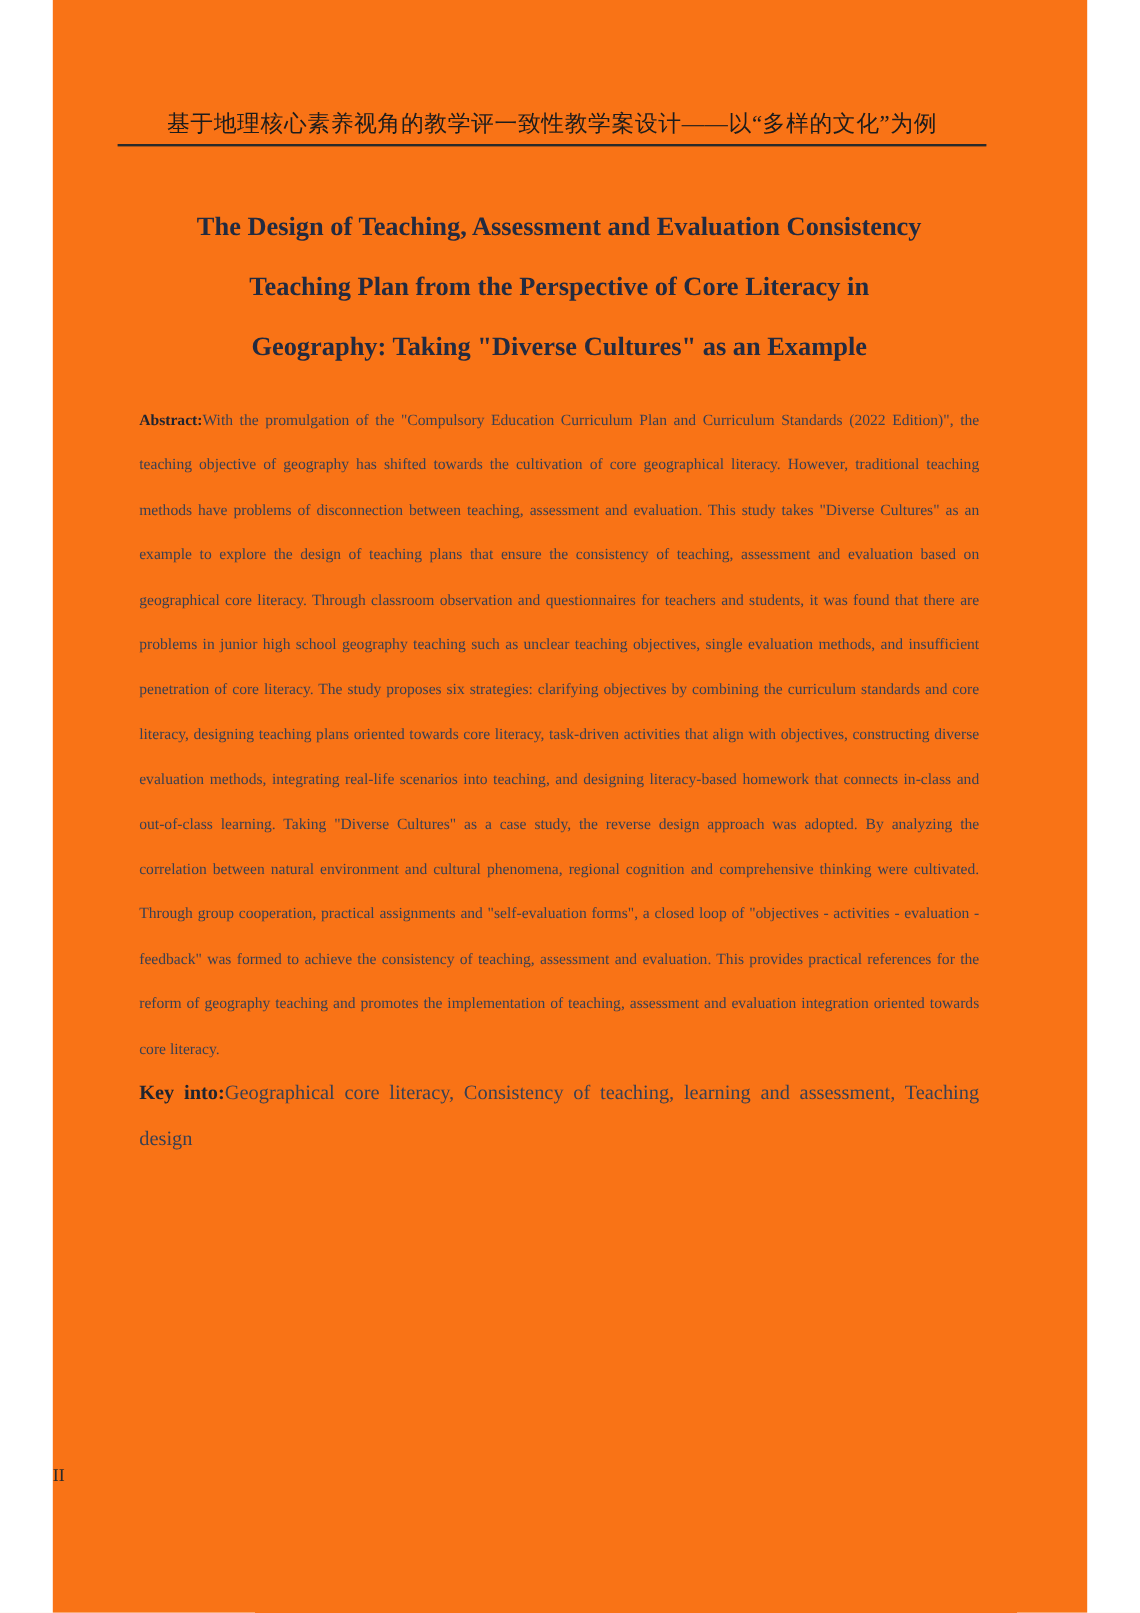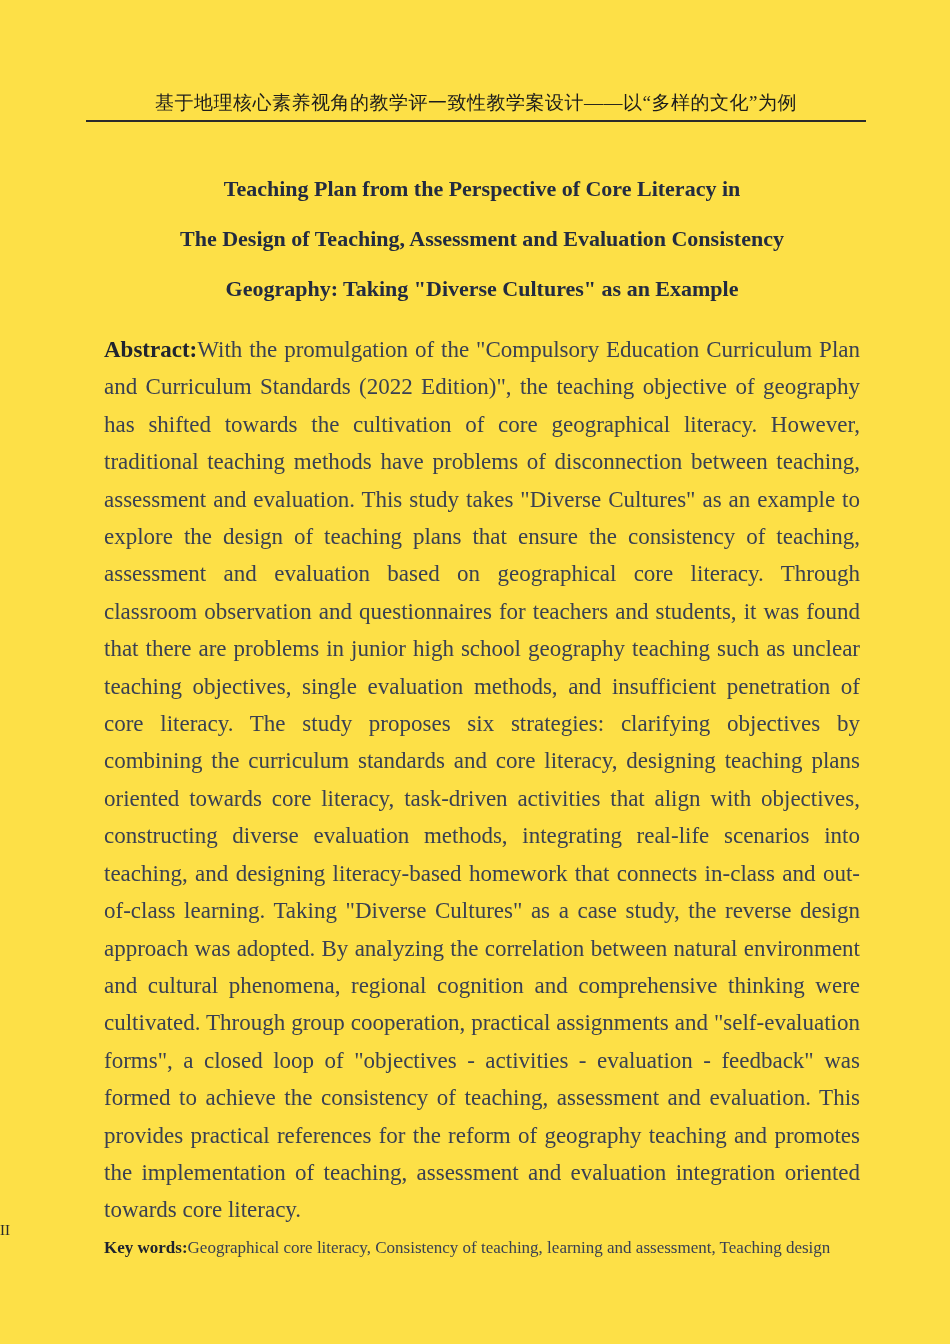--- a/index.html
+++ b/index.html
@@ -1,25 +1,25 @@
 <!DOCTYPE html>
 <html><head>
 <meta charset="utf-8">
 <style>
   * { margin: 0; padding: 0; box-sizing: border-box; }
   html, body { background: #ffffff; }
   .page {
     position: relative;
-    width: 950px;
+    width: 862px;
     height: 1344px;
     margin: 0 auto;
-    background: #fde047;
+    background: #f97316;
     font-family: "Liberation Serif", serif;
     color: #3a4052;
-    padding: 90px 90px 0 104px;
+    padding: 90px 90px 0 72px;
     overflow: hidden;
   }
   .running-header {
     margin-left: -18px;
     margin-right: -6px;
     text-align: center;
     font-size: 19px;
     font-weight: normal;
     color: #1c1c1c;
     letter-spacing: 0.5px;
@@ -29,21 +29,21 @@
   .title-block {
     margin-top: 42px;
     text-align: center;
     font-weight: bold;
     font-size: 22px;
     line-height: 50px;
     color: #232b40;
   }
   .body-para {
     margin-top: 17px;
-    font-size: 23px;
+    font-size: 13px;
     line-height: 37.4px;
     text-align: justify;
     color: #3a4052;
   }
   .keywords-para {
     font-size: 17px;
     line-height: 37.4px;
     text-align: justify;
     color: #3a4052;
   }
@@ -61,24 +61,24 @@
   }
 </style>
 </head>
 <body>
 
 <div class="page">
 
   <div class="running-header">基于地理核心素养视角的教学评一致性教学案设计——以“多样的文化”为例</div>
 
   <h1 class="title-block">
+    <div>The Design of Teaching, Assessment and Evaluation Consistency</div>
     <div>Teaching Plan from the Perspective of Core Literacy in</div>
-    <div>The Design of Teaching, Assessment and Evaluation Consistency</div>
     <div>Geography: Taking "Diverse Cultures" as an Example</div>
   </h1>
 
   <p class="body-para"><span class="label-bold">Abstract:</span><span>With the promulgation of the "Compulsory Education Curriculum Plan and Curriculum Standards (2022 Edition)", the teaching objective of geography has shifted towards the cultivation of core geographical literacy. However, traditional teaching methods have problems of disconnection between teaching, assessment and evaluation. This study takes "Diverse Cultures" as an example to explore the design of teaching plans that ensure the consistency of teaching, assessment and evaluation based on geographical core literacy. Through classroom observation and questionnaires for teachers and students, it was found that there are problems in junior high school geography teaching such as unclear teaching objectives, single evaluation methods, and insufficient penetration of core literacy. The study proposes six strategies: clarifying objectives by combining the curriculum standards and core literacy, designing teaching plans oriented towards core literacy, task-driven activities that align with objectives, constructing diverse evaluation methods, integrating real-life scenarios into teaching, and designing literacy-based homework that connects in-class and out-of-class learning. Taking "Diverse Cultures" as a case study, the reverse design approach was adopted. By analyzing the correlation between natural environment and cultural phenomena, regional cognition and comprehensive thinking were cultivated. Through group cooperation, practical assignments and "self-evaluation forms", a closed loop of "objectives - activities - evaluation - feedback" was formed to achieve the consistency of teaching, assessment and evaluation. This provides practical references for the reform of geography teaching and promotes the implementation of teaching, assessment and evaluation integration oriented towards core literacy.</span></p>
 
-  <p class="keywords-para"><span class="label-bold">Key words:</span><span>Geographical core literacy, Consistency of teaching, learning and assessment, Teaching design</span></p>
+  <p class="keywords-para"><span class="label-bold">Key into:</span><span>Geographical core literacy, Consistency of teaching, learning and assessment, Teaching design</span></p>
 
   <div class="page-number">II</div>
 
 </div>
 
 </body></html>

